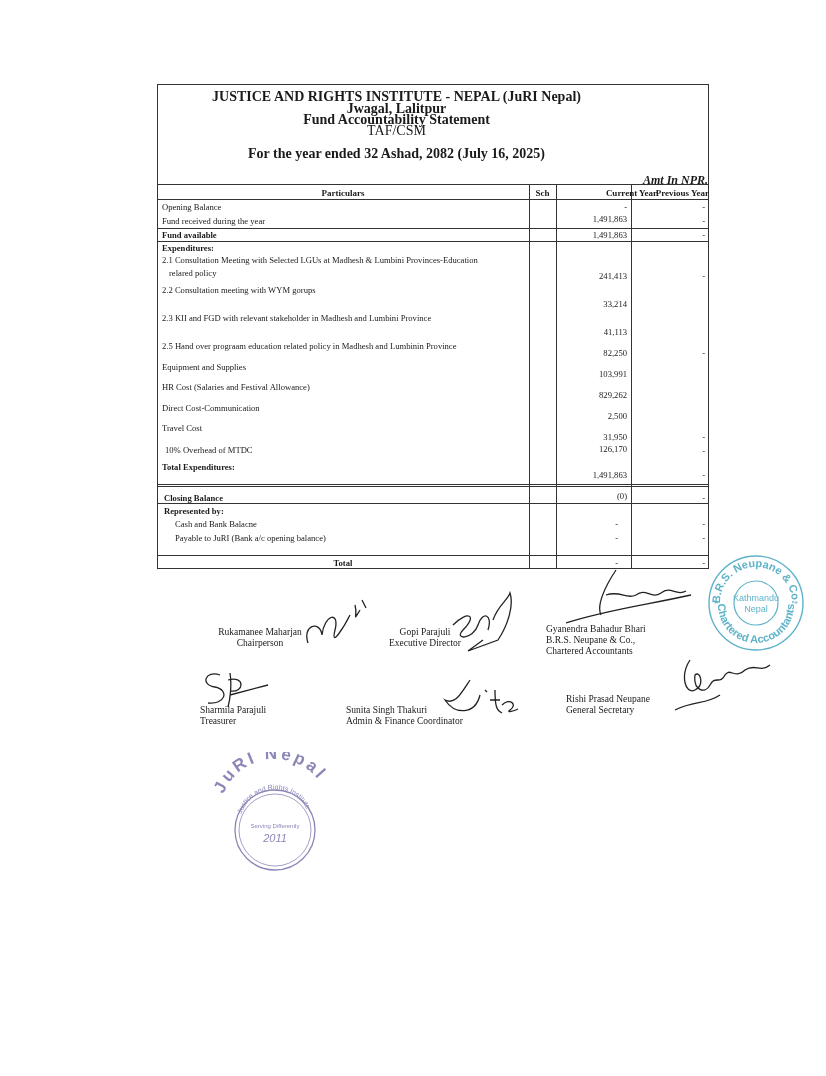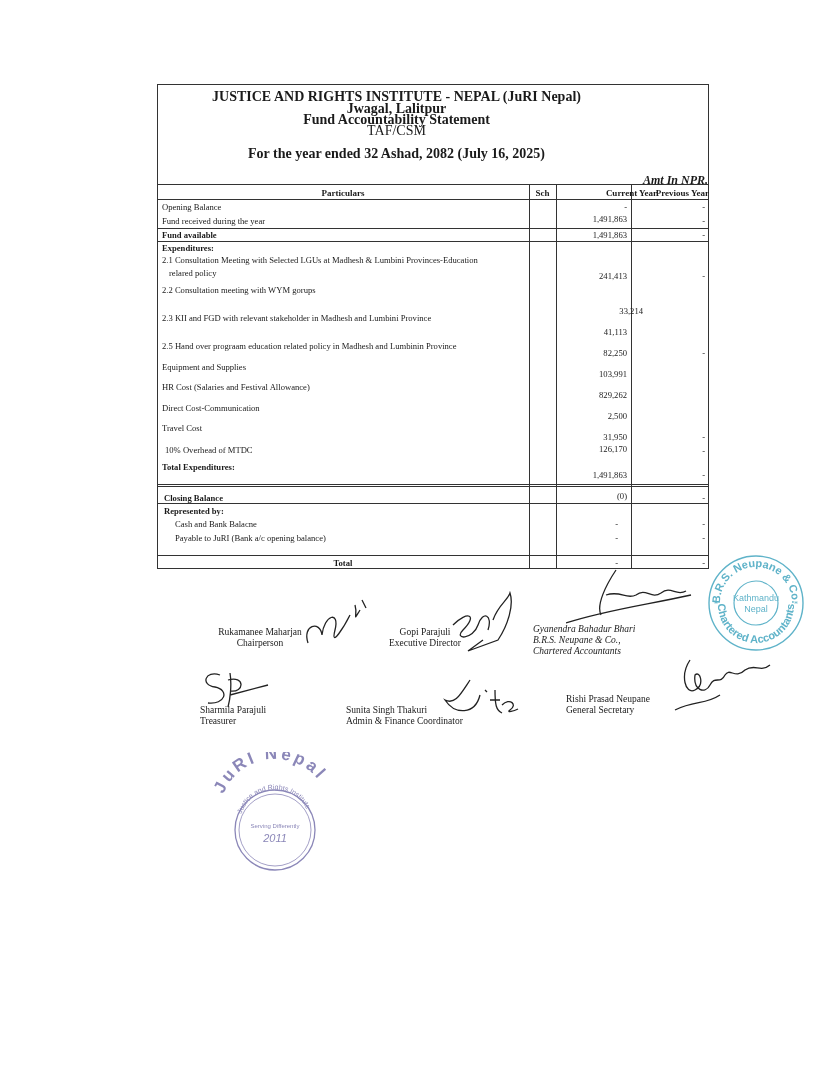--- a/index.html
+++ b/index.html
@@ -66,21 +66,21 @@
 <div class="cell py" style="top:230px;">-</div>
 
 <div class="cell lbl bold" style="top:243px;">Expenditures:</div>
 
 <div class="cell lbl" style="top:255px;">2.1 Consultation Meeting with Selected LGUs at Madhesh &amp; Lumbini Provinces-Education</div>
 <div class="cell" style="left:158px;top:268px;margin-left:11px;">relared policy</div>
 <div class="cell num cy" style="top:271px;">241,413</div>
 <div class="cell py" style="top:271px;">-</div>
 
 <div class="cell lbl" style="top:285px;">2.2 Consultation meeting with WYM gorups</div>
-<div class="cell num cy" style="top:306px;margin-left:16px;">33,214</div>
+<div class="cell num cy" style="top:299px;">33,214</div>
 
 <div class="cell lbl" style="top:313px;">2.3 KII and FGD with relevant stakeholder in Madhesh and Lumbini Province</div>
 <div class="cell num cy" style="top:327px;">41,113</div>
 
 <div class="cell lbl" style="top:341px;">2.5 Hand over prograam education related policy in Madhesh and Lumbinin Province</div>
 <div class="cell num cy" style="top:348px;">82,250</div>
 <div class="cell py" style="top:348px;">-</div>
 
 <div class="cell lbl" style="top:362px;">Equipment and Supplies</div>
 <div class="cell num cy" style="top:369px;">103,991</div>
@@ -122,21 +122,21 @@
 <div class="cell py" style="top:558px;">-</div>
 
 <div class="sig ctr" style="left:200px;top:627px;width:120px;">
   <div>Rukamanee Maharjan</div>
   <div>Chairperson</div>
 </div>
 <div class="sig ctr" style="left:375px;top:627px;width:100px;">
   <div>Gopi Parajuli</div>
   <div>Executive Director</div>
 </div>
-<div class="sig" style="left:533px;top:624px;width:160px;font-style:italic;">
+<div class="sig" style="left:546px;top:624px;width:160px;">
   <div>Gyanendra Bahadur Bhari</div>
   <div>B.R.S. Neupane &amp; Co.,</div>
   <div>Chartered Accountants</div>
 </div>
 <div class="sig" style="left:200px;top:705px;width:110px;">
   <div>Sharmila Parajuli</div>
   <div>Treasurer</div>
 </div>
 <div class="sig" style="left:346px;top:705px;width:160px;">
   <div>Sunita Singh Thakuri</div>

